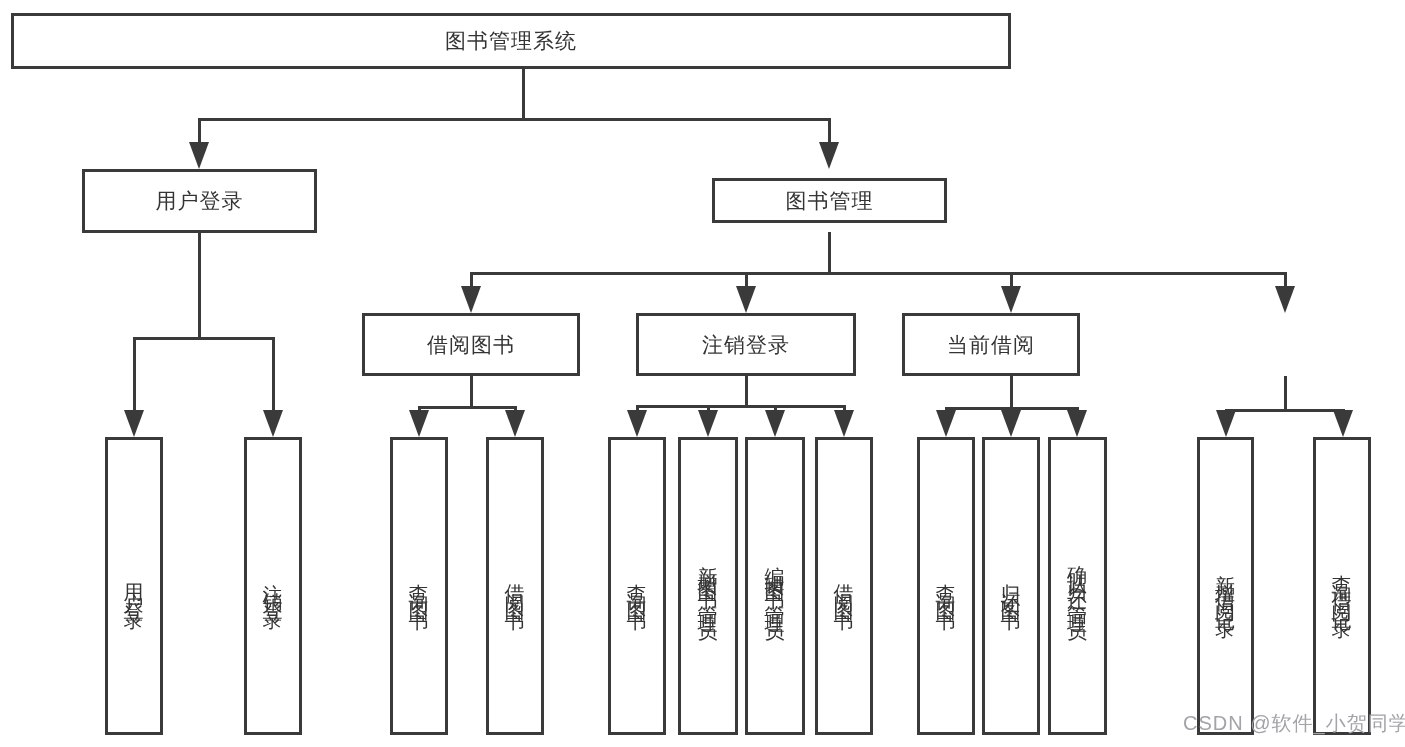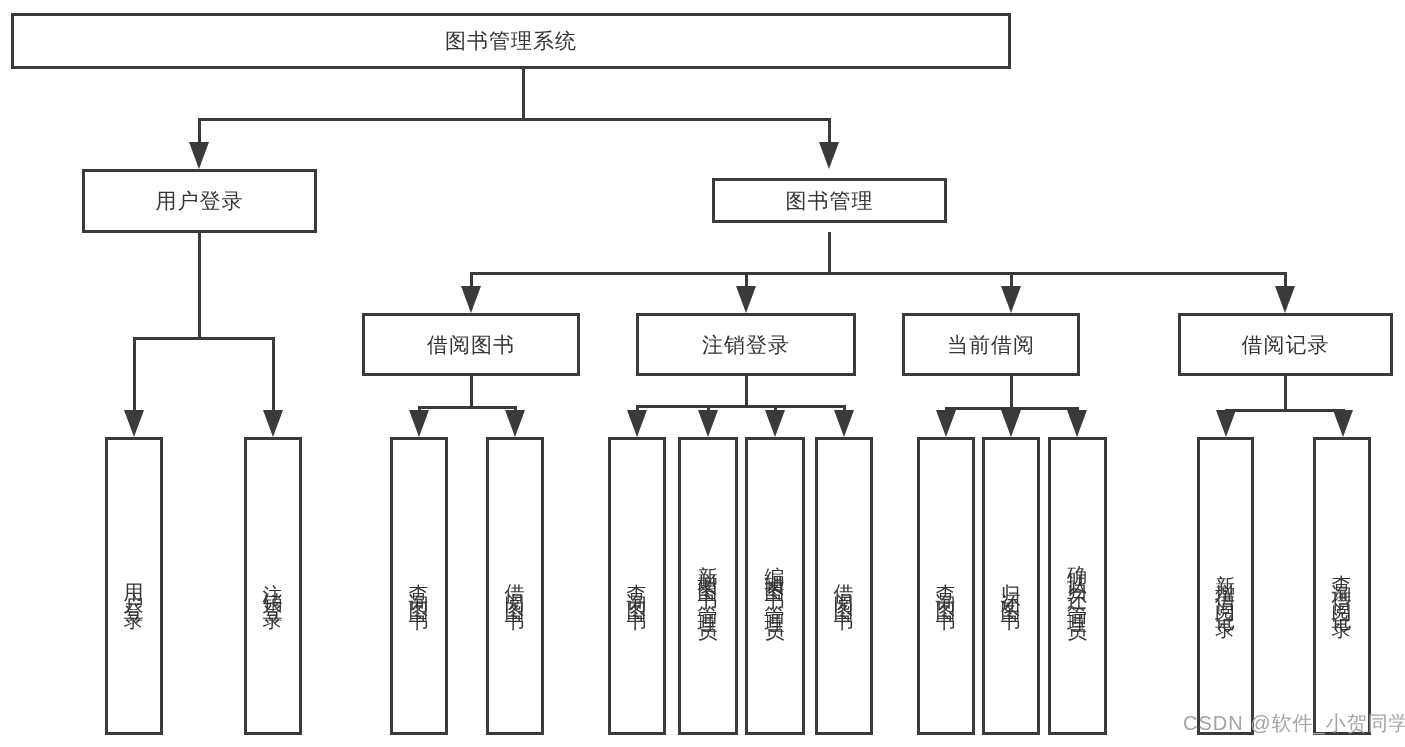--- a/index.html
+++ b/index.html
@@ -55,23 +55,20 @@
   </div>
 
   <div class="box" style="left:636px;top:313px;width:220px;height:63px">
     <span>注销登录</span>
   </div>
 
   <div class="box" style="left:902px;top:313px;width:178px;height:63px">
     <span>当前借阅</span>
   </div>
 
-  <div class="box" style="left:1178px;top:313px;width:215px;height:63px">
-    <span>借阅记录</span>
-  </div>
 
   <div class="vbox" style="left:105px;top:437px;width:58px;height:298px">
     <span>用户登录</span>
   </div>
   <div class="vbox" style="left:244px;top:437px;width:58px;height:298px">
     <span>注销登录</span>
   </div>
 
   <div class="vbox" style="left:390px;top:437px;width:58px;height:298px">
     <span>查询图书</span>

